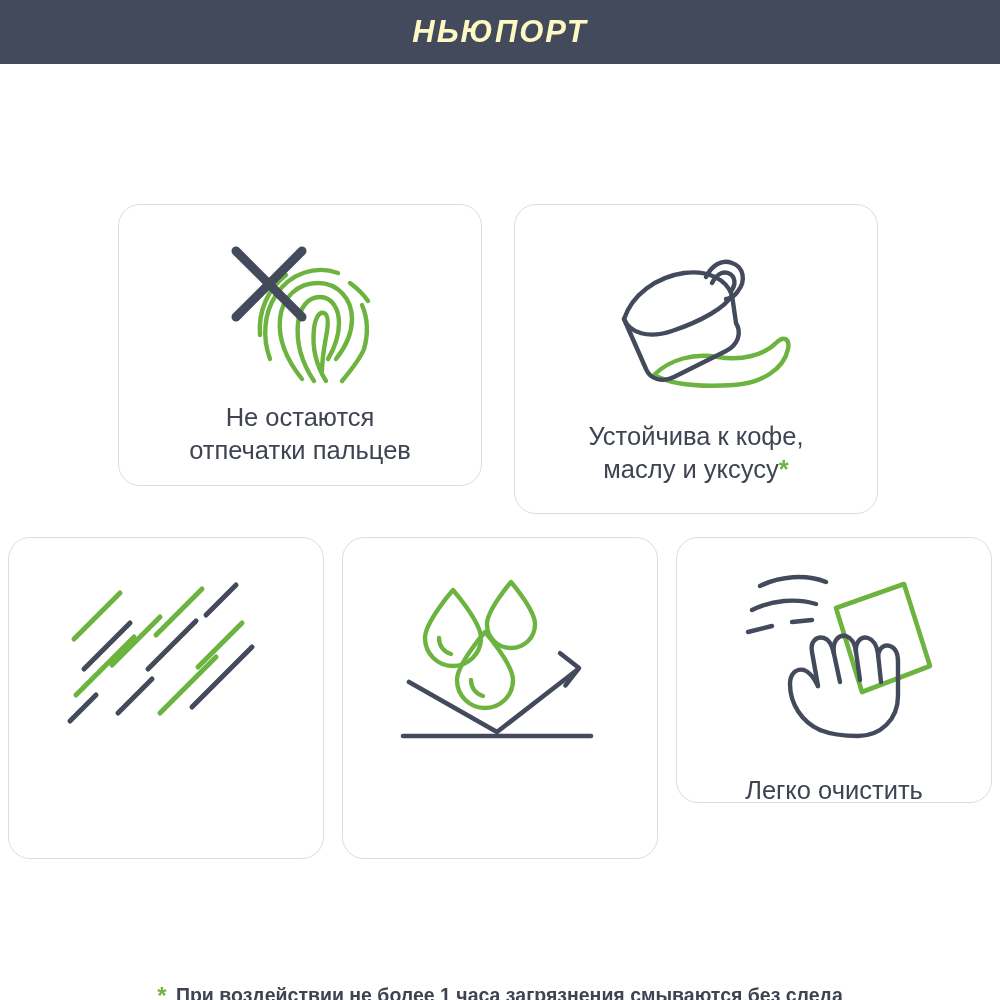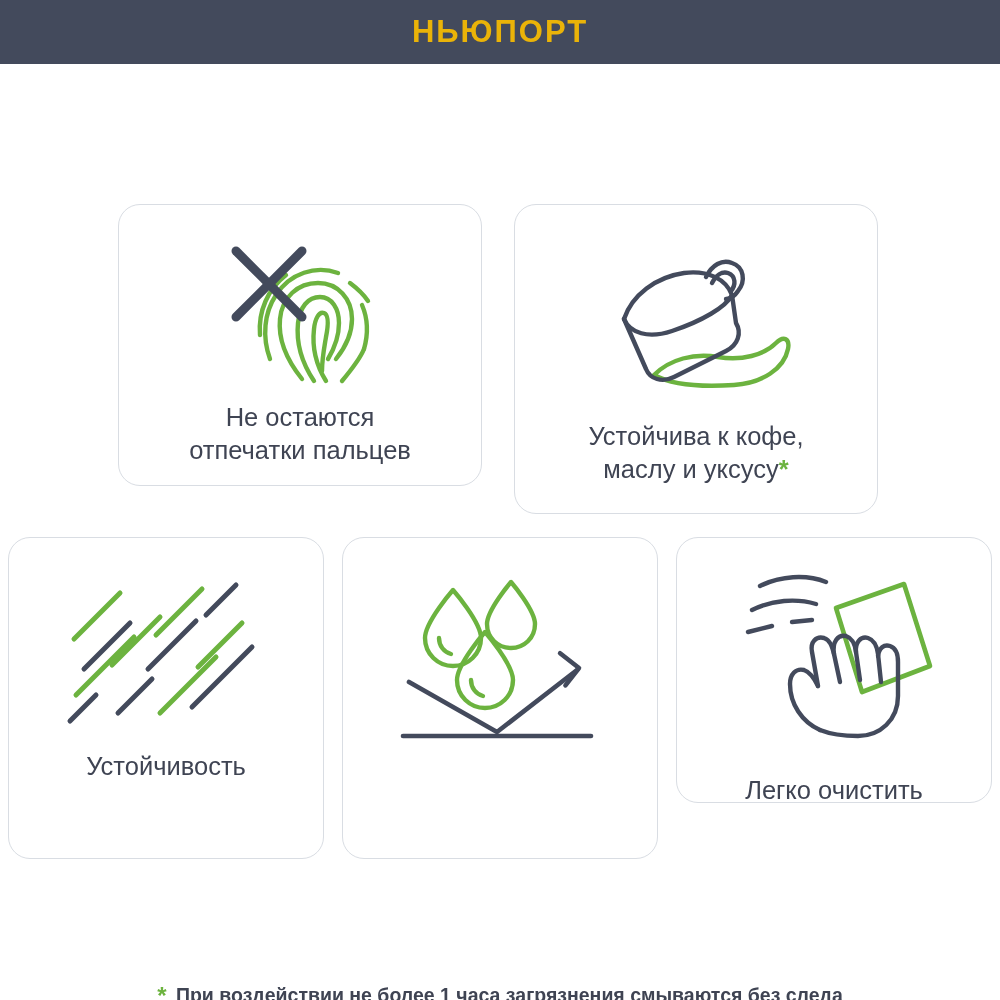--- a/index.html
+++ b/index.html
@@ -16,24 +16,25 @@
     position: relative;
   }
   .header {
     height: 64px;
     background: #434a5c;
     display: flex;
     align-items: center;
     justify-content: center;
   }
   .header-title {
-    color: #eab308;
+    color: #fef9c3;
     font-size: 31px;
     font-weight: bold;
     letter-spacing: 2px;
+    font-style: italic;
   }
   .stage {
     position: relative;
     width: 1000px;
     height: 936px;
   }
   .card {
     position: absolute;
     background: #ffffff;
     border: 1px solid #d9dde3;
@@ -165,21 +166,21 @@
           <path d="M62 140 L 96 106" stroke="#434a5c"></path>
           <path d="M28 96 L 74 50" stroke="#434a5c"></path>
           <path d="M92 96 L 140 48" stroke="#434a5c"></path>
           <path d="M136 134 L 196 74" stroke="#434a5c"></path>
           <path d="M150 42 L 180 12" stroke="#434a5c"></path>
           <path d="M14 148 L 40 122" stroke="#434a5c"></path>
         </g>
       </svg>
     </div>
     <div class="caption">
-      <span>Устойчивость</span><br>
+      <br>
     </div>
   </div>
 
   <div class="card" id="card-moisture">
     <div class="icon-wrap">
       <svg width="210" height="170" viewBox="0 0 210 170" fill="none" xmlns="http://www.w3.org/2000/svg">
         <g stroke="#6cb33f" stroke-width="4.4" fill="none" stroke-linecap="round" stroke-linejoin="round">
           <path d="M58 14 C 58 14, 30 46, 30 62 C 30 78, 43 90, 58 90 C 73 90, 86 78, 86 62 C 86 46, 58 14, 58 14 Z"></path>
           <path d="M44 62 C 44 70, 49 76, 56 78"></path>
           <path d="M116 6 C 116 6, 92 34, 92 48 C 92 62, 103 72, 116 72 C 129 72, 140 62, 140 48 C 140 34, 116 6, 116 6 Z"></path>

